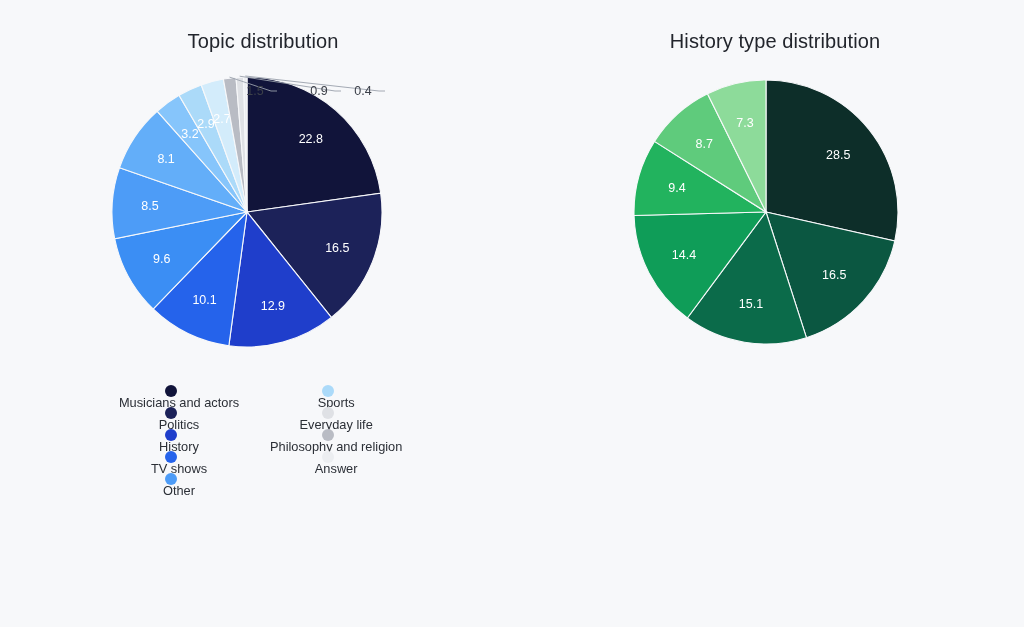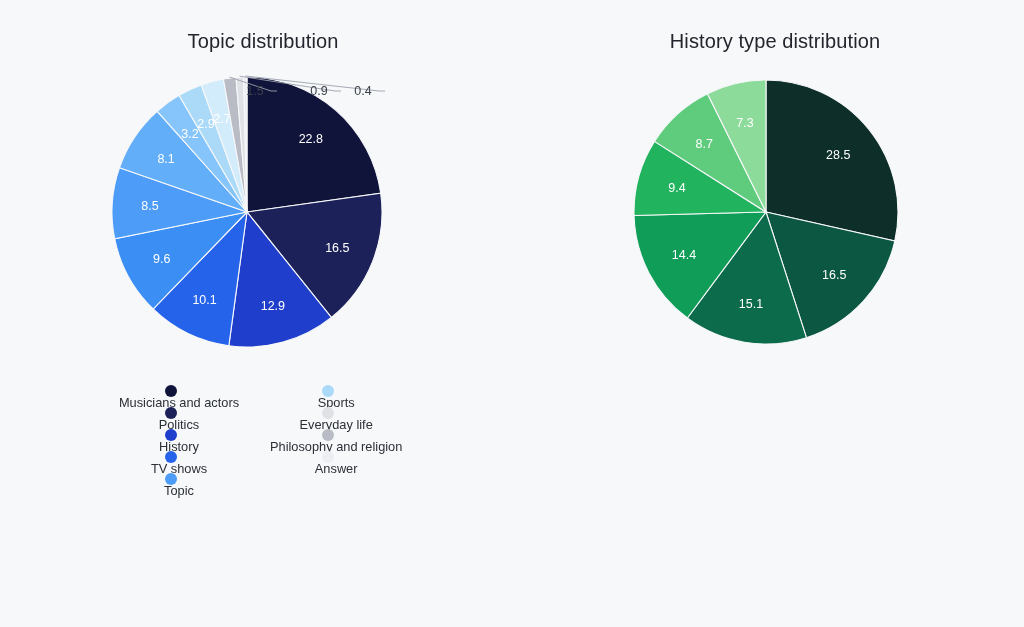--- a/index.html
+++ b/index.html
@@ -156,21 +156,21 @@
           <div class="legend-item">
             <span class="swatch" style="background: rgb(31, 62, 203);"></span>
             <span class="legend-label">History</span>
           </div>
           <div class="legend-item">
             <span class="swatch" style="background: rgb(37, 99, 235);"></span>
             <span class="legend-label">TV shows</span>
           </div>
           <div class="legend-item">
             <span class="swatch" style="background: rgb(77, 156, 247);"></span>
-            <span class="legend-label">Topic</span>
+            <span class="legend-label">Other</span>
           </div>
         </div>
       <div class="legend-col" id="legend-0-col-1">
           <div class="legend-item">
             <span class="swatch" style="background: rgb(171, 218, 249);"></span>
             <span class="legend-label">Sports</span>
           </div>
           <div class="legend-item">
             <span class="swatch" style="background: rgb(223, 225, 229);"></span>
             <span class="legend-label">Everyday life</span>

